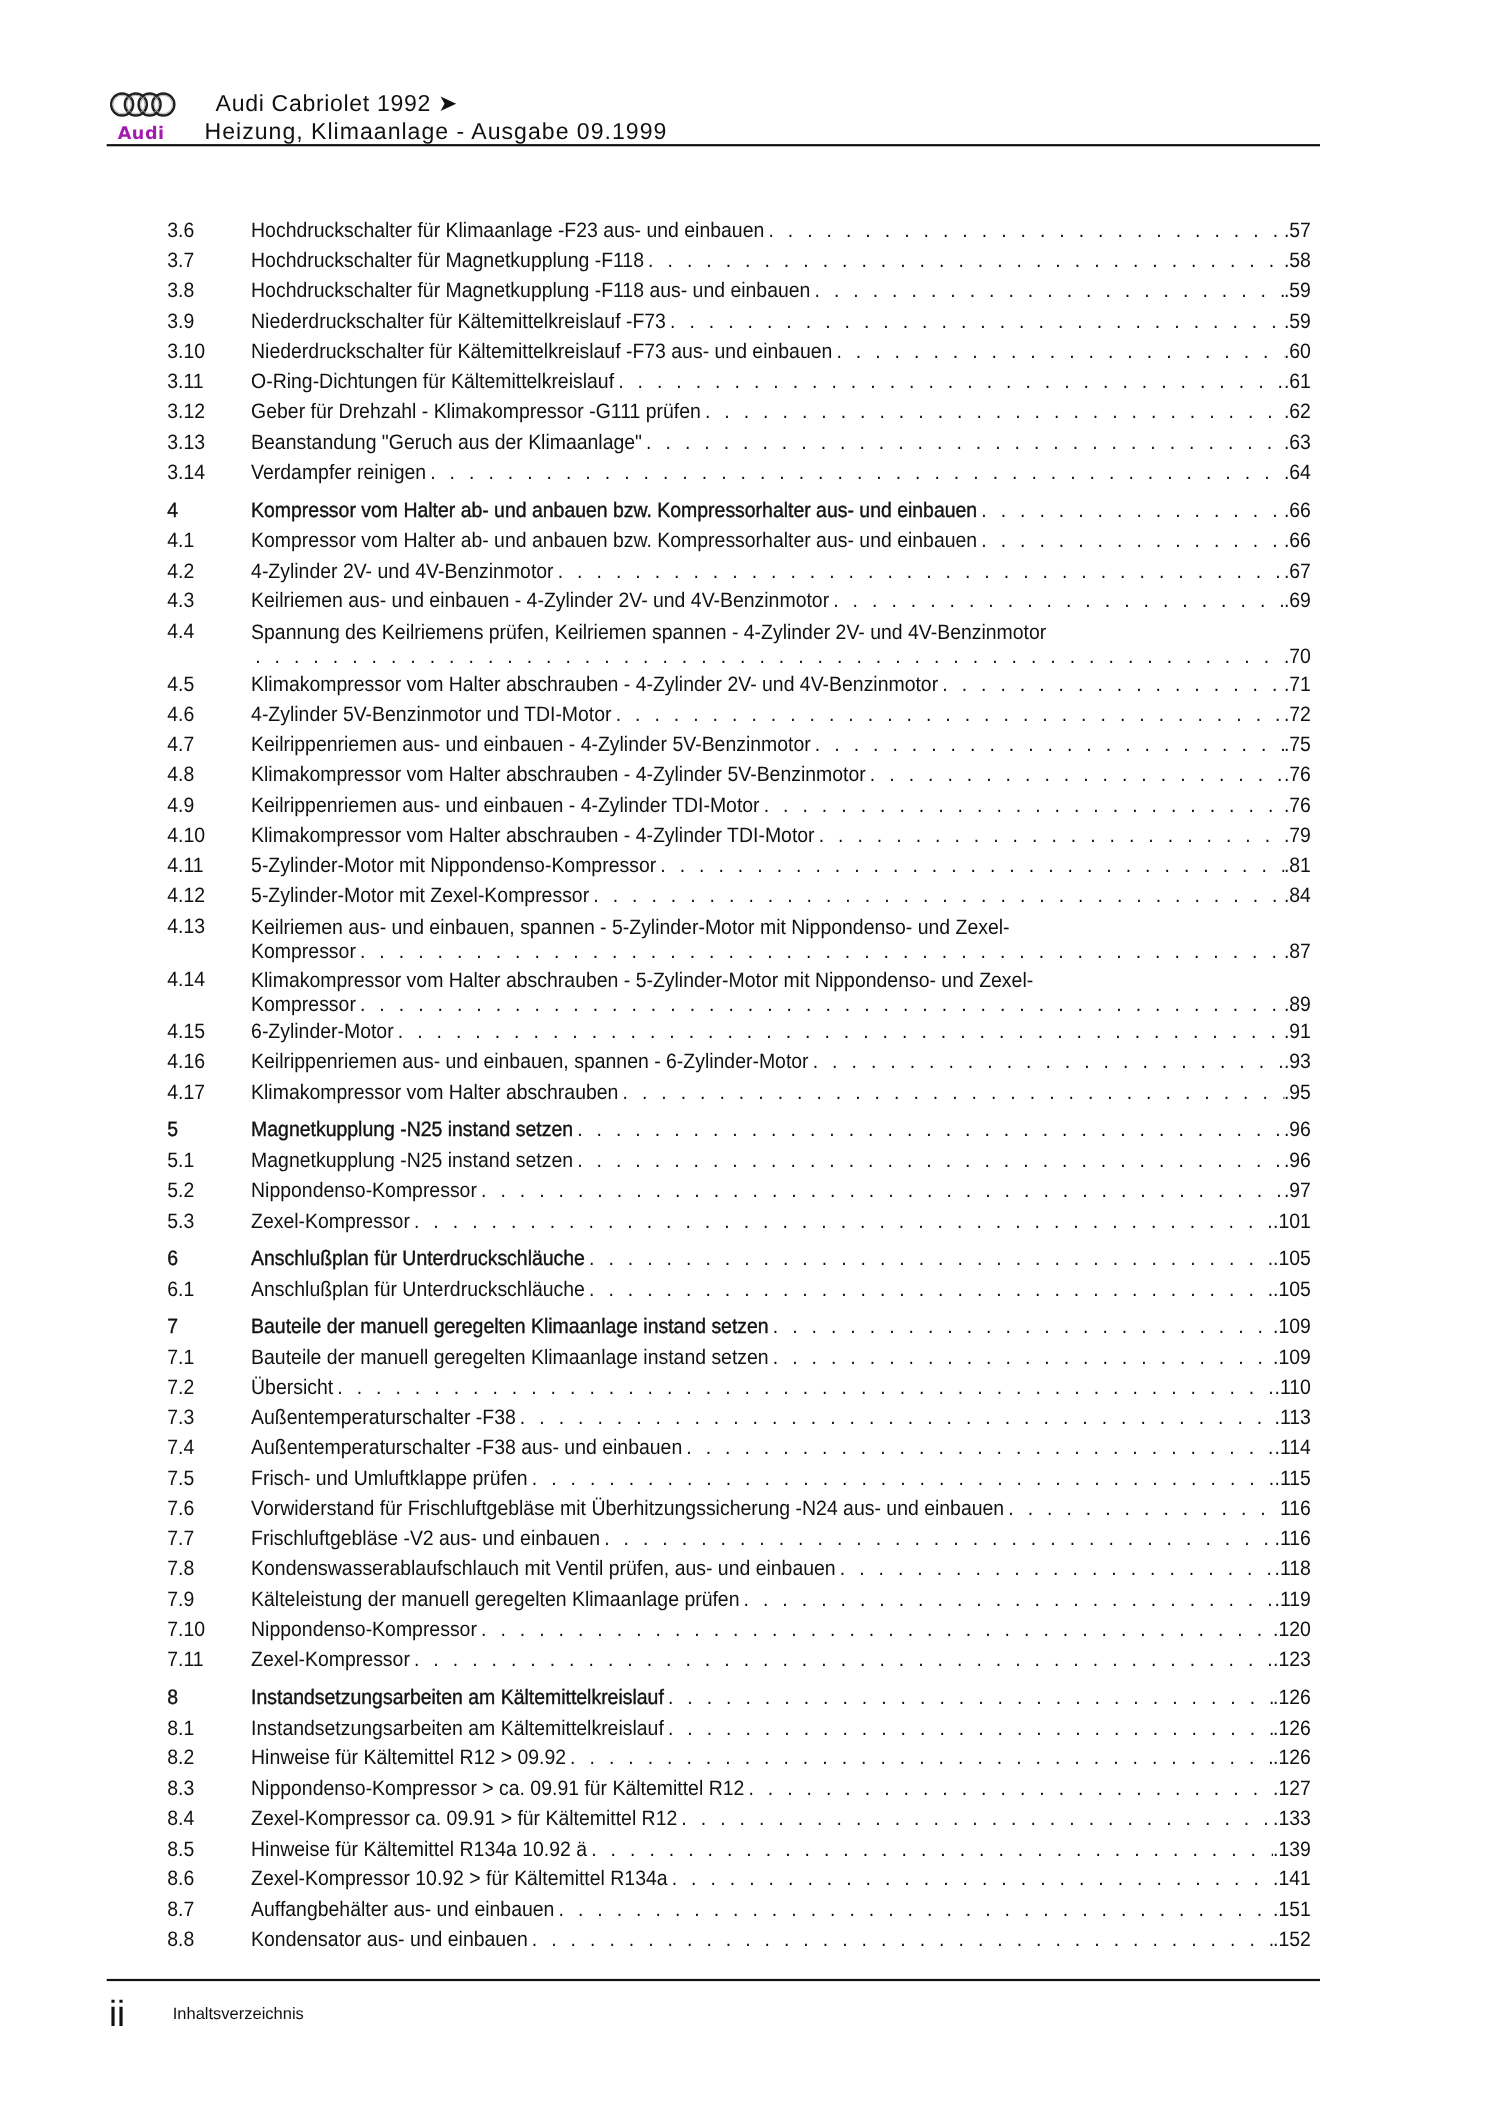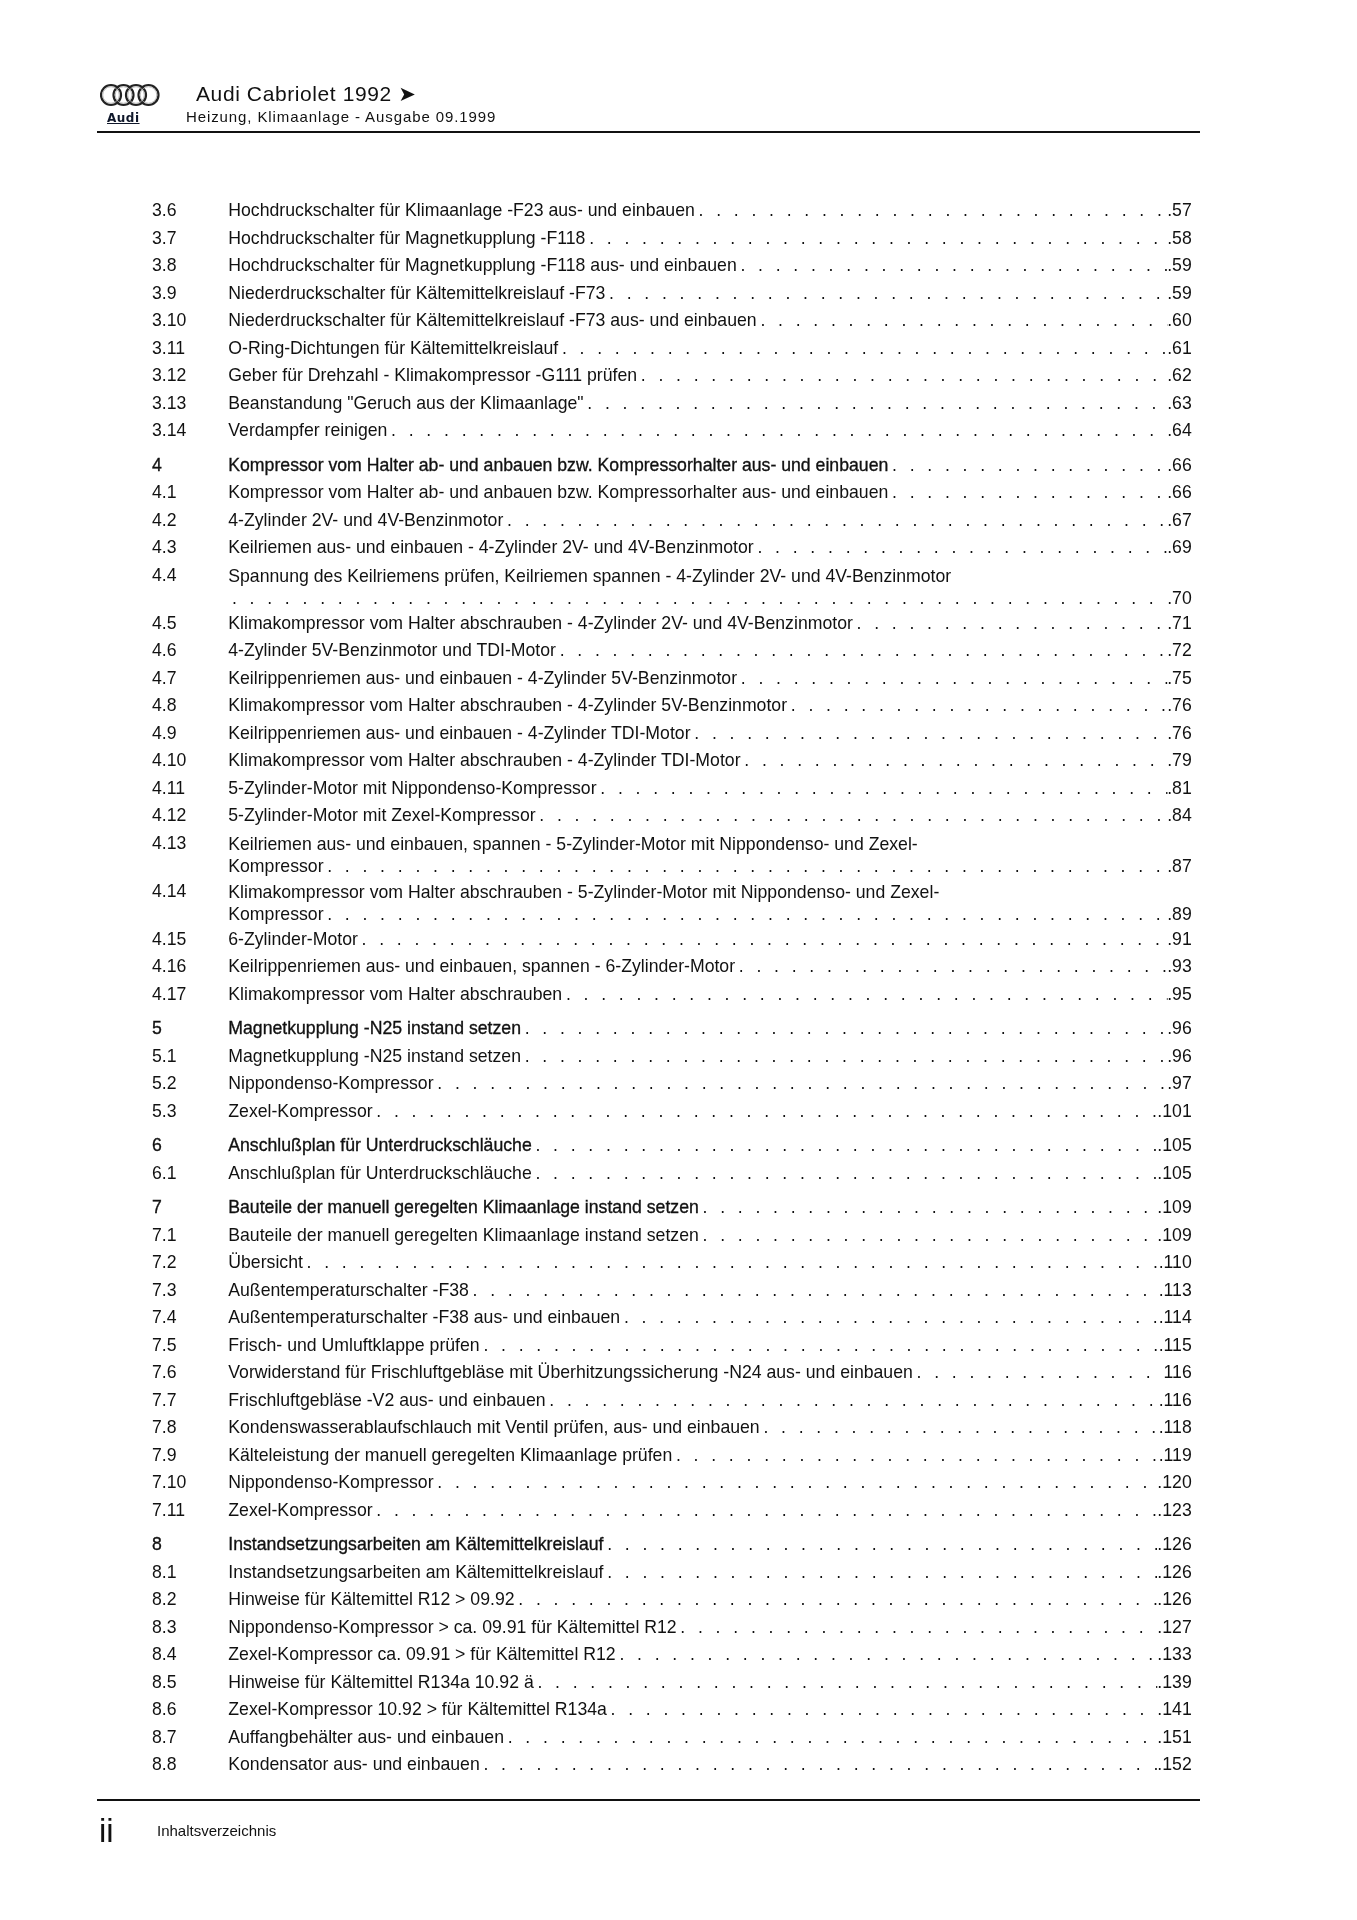--- a/index.html
+++ b/index.html
@@ -1,23 +1,23 @@
 <!DOCTYPE html>
 <html><head>
 <meta charset="utf-8">
 <style>
   html, body { margin: 0; padding: 0; background: #ffffff; }
   body { width: 1357px; height: 1920px; position: relative; overflow: hidden;
          font-family: "Liberation Sans", sans-serif; color: #111; }
   .header { position: absolute; left: 97px; top: 78px; width: 1103px; height: 56px; }
   .logo-rings { position: absolute; left: 3px; top: 4px; width: 60px; height: 26px; }
   .logo-word { position: absolute; left: 10px; top: 33px; font-family: "DejaVu Sans", sans-serif;
-               font-weight: bold; font-size: 12px; letter-spacing: 0.5px; color: #0f172a; text-decoration: underline; }
+               font-weight: bold; font-size: 16px; letter-spacing: 0.5px; color: #a21caf; }
   .hdr-line1 { position: absolute; left: 89px; top: 4px; font-size: 21px; letter-spacing: 0.6px; white-space: nowrap; margin-left: 10px; }
-  .hdr-line2 { position: absolute; left: 89px; top: 30px; font-size: 15px; letter-spacing: 0.9px; white-space: nowrap; text-align: right; }
+  .hdr-line2 { position: absolute; left: 89px; top: 30px; font-size: 21px; letter-spacing: 0.9px; white-space: nowrap; text-align: right; }
   .hdr-rule { position: absolute; left: 97px; top: 131px; width: 1103px; height: 2px; background: #111; }
 
   .toc { position: absolute; left: 152px; top: 183px; width: 1040px; margin-top: 13px; }
   .row { position: relative; display: flex; align-items: flex-start; font-size: 19px; line-height: 27.5px;
          transform: scaleX(0.93); transform-origin: left; width: 1118px; }
   .row.chapter { margin-top: 7px; }
   .row.chapter .title, .row.chapter .num { -webkit-text-stroke: 0.35px #111; }
   .num { flex: 0 0 82px; white-space: nowrap; }
   .entry { flex: 1; display: flex; align-items: flex-end; min-width: 0; }
   .title { white-space: nowrap; }

